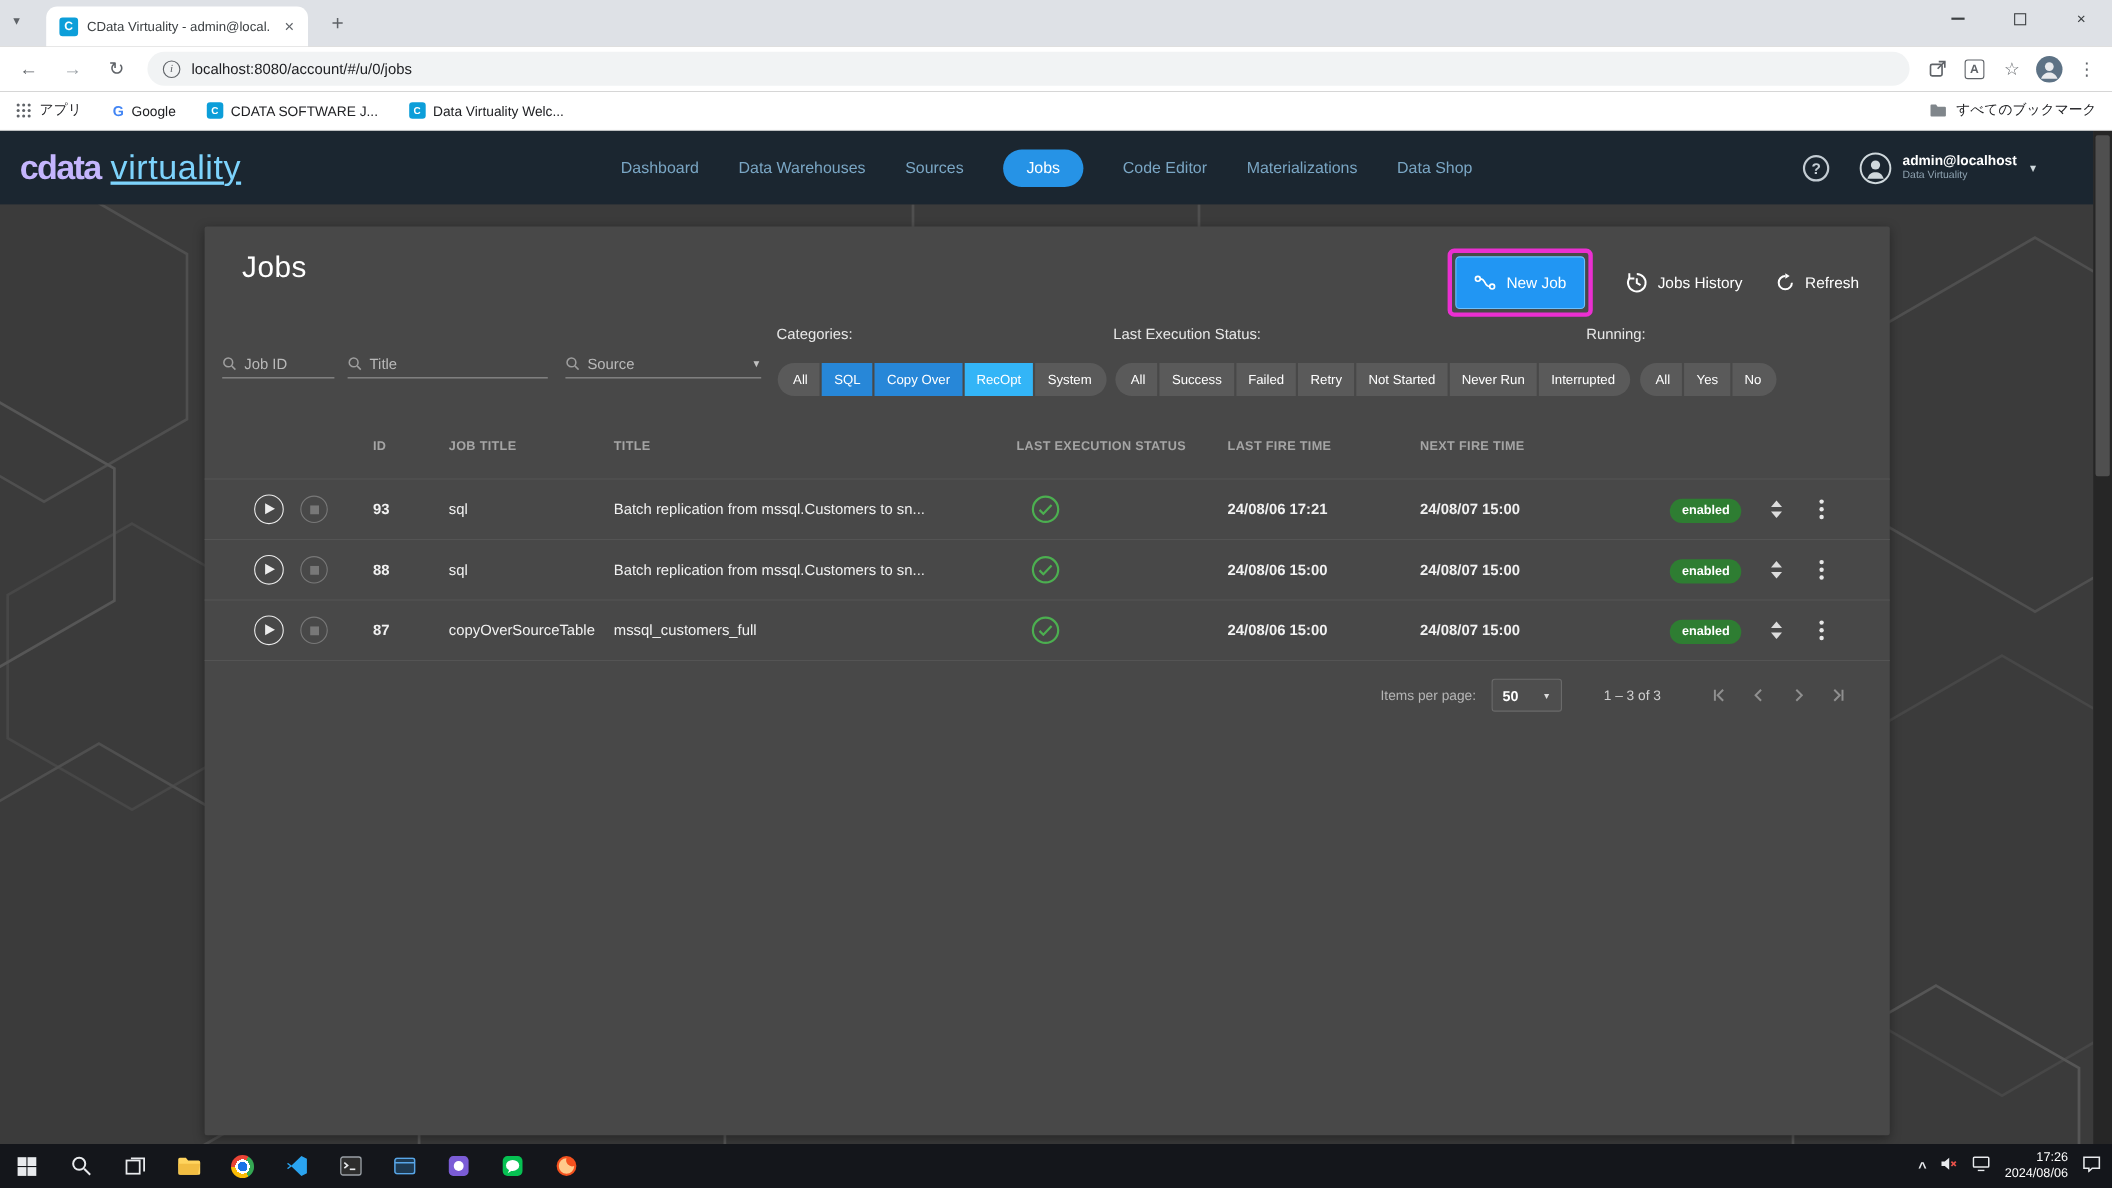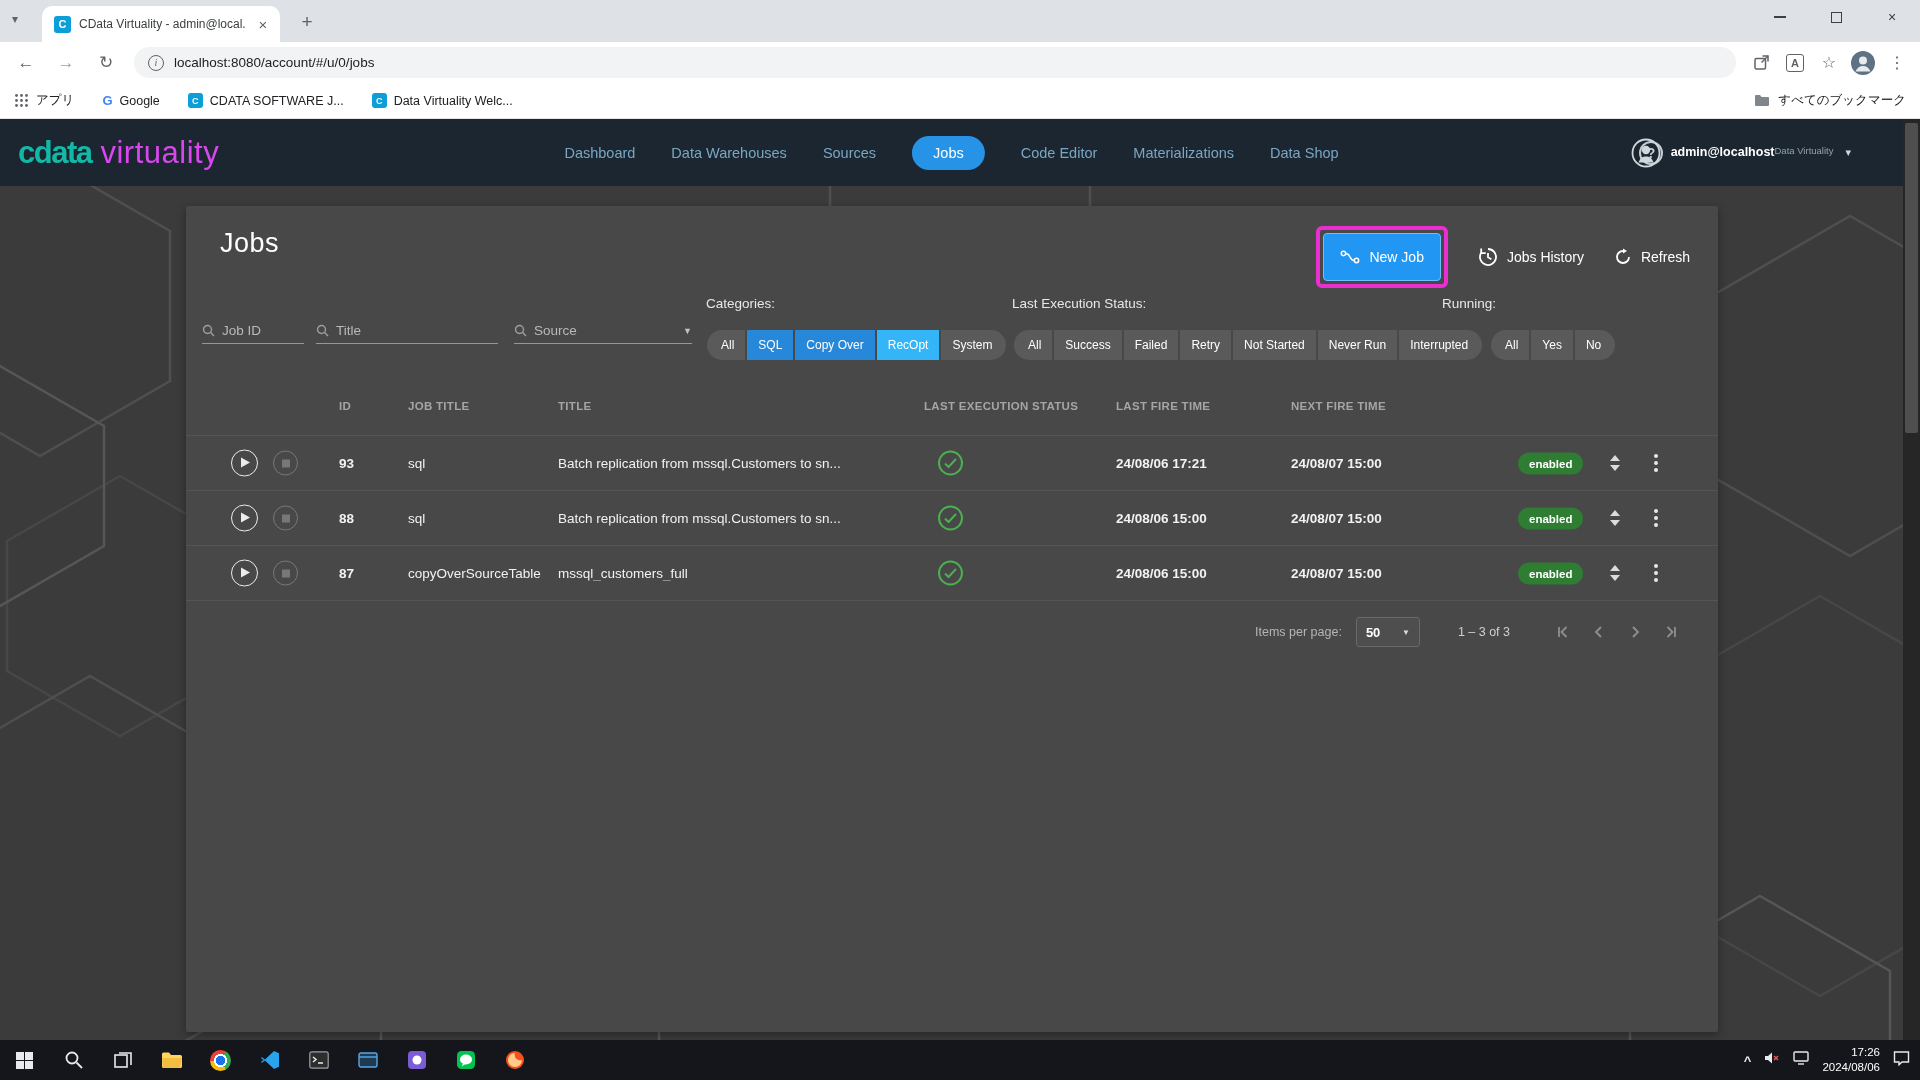--- a/index.html
+++ b/index.html
@@ -44,30 +44,30 @@
   .bm-item { display:flex; align-items:center; gap:7px; font-size:12.5px; color:#202124; }
   .g-icon { color:#4285f4; font-weight:bold; font-size:13px; }
   .bm-fav { width:15px; height:15px; background:#0c9ed9; border-radius:3px; color:#fff; font-size:9px;
             font-weight:bold; display:flex; align-items:center; justify-content:center; }
   .bm-right { margin-left:auto; display:flex; align-items:center; gap:8px; font-size:12.5px; color:#202124; }
 
   
   .app-viewport { position:absolute; top:119px; left:0; width:1920px; height:921px; background:#3b3b3b; }
   .app-nav { position:absolute; top:0; left:0; width:1903px; height:67px; background:#1b2630; }
   .logo { position:absolute; left:18px; top:50%; transform:translateY(-50%); display:flex; align-items:baseline; gap:9px; }
-  .logo-cdata { color:#14b8a6; font-size:31px; font-weight:bold; letter-spacing:-1.5px; }
-  .logo-virtuality { color:#d946ef; font-size:31px; font-weight:300; letter-spacing:0.5px; }
+  .logo-cdata { color:#c4b5fd; font-size:31px; font-weight:bold; letter-spacing:-1.5px; }
+  .logo-virtuality { color:#7dd3fc; font-size:31px; font-weight:300; letter-spacing:0.5px;text-decoration:underline; }
   .nav-items { position:absolute; left:50%; top:50%; transform:translate(-50%,-50%); display:flex; align-items:center; gap:36px; }
   .nav-link { color:#7aa6c4; font-size:14.5px; white-space:nowrap; }
   .nav-link.active { background:#2693e6; color:#fff; padding:9px 21px; border-radius:18px; }
   .help-circle { position:absolute; right:240px; top:50%; transform:translateY(-50%); width:24px; height:24px;
                  border:2px solid #c3ccd3; border-radius:50%; color:#c3ccd3; font-size:14px; font-weight:bold;
                  display:flex; align-items:center; justify-content:center; }
   .user-block { position:absolute; right:52px; top:50%; transform:translateY(-50%); display:flex; align-items:center; gap:10px; }
-  .user-texts { display:flex; flex-direction:row; line-height:1.25; }
+  .user-texts { display:flex; flex-direction:column; line-height:1.25; }
   .user-name { color:#fff; font-size:12.5px; font-weight:bold; }
   .user-sub { color:#8fa3b1; font-size:9.5px; }
   .user-chevron { color:#cfd8dc; font-size:11px; margin-left:2px; }
 
   .content { position:absolute; top:67px; left:0; width:1903px; height:854px; background:#3b3b3b; overflow:hidden; }
   .hexbg { position:absolute; top:0; left:0; display:block; }
 
   .panel { position:absolute; left:186px; top:20px; width:1532px; height:826px; background:#484848;
            border-radius:2px; box-shadow:0 3px 10px rgba(0,0,0,0.35); }
   .page-title { position:absolute; left:34px; top:22px; font-size:27px; font-weight:500; color:#fff; letter-spacing:0.5px; }

